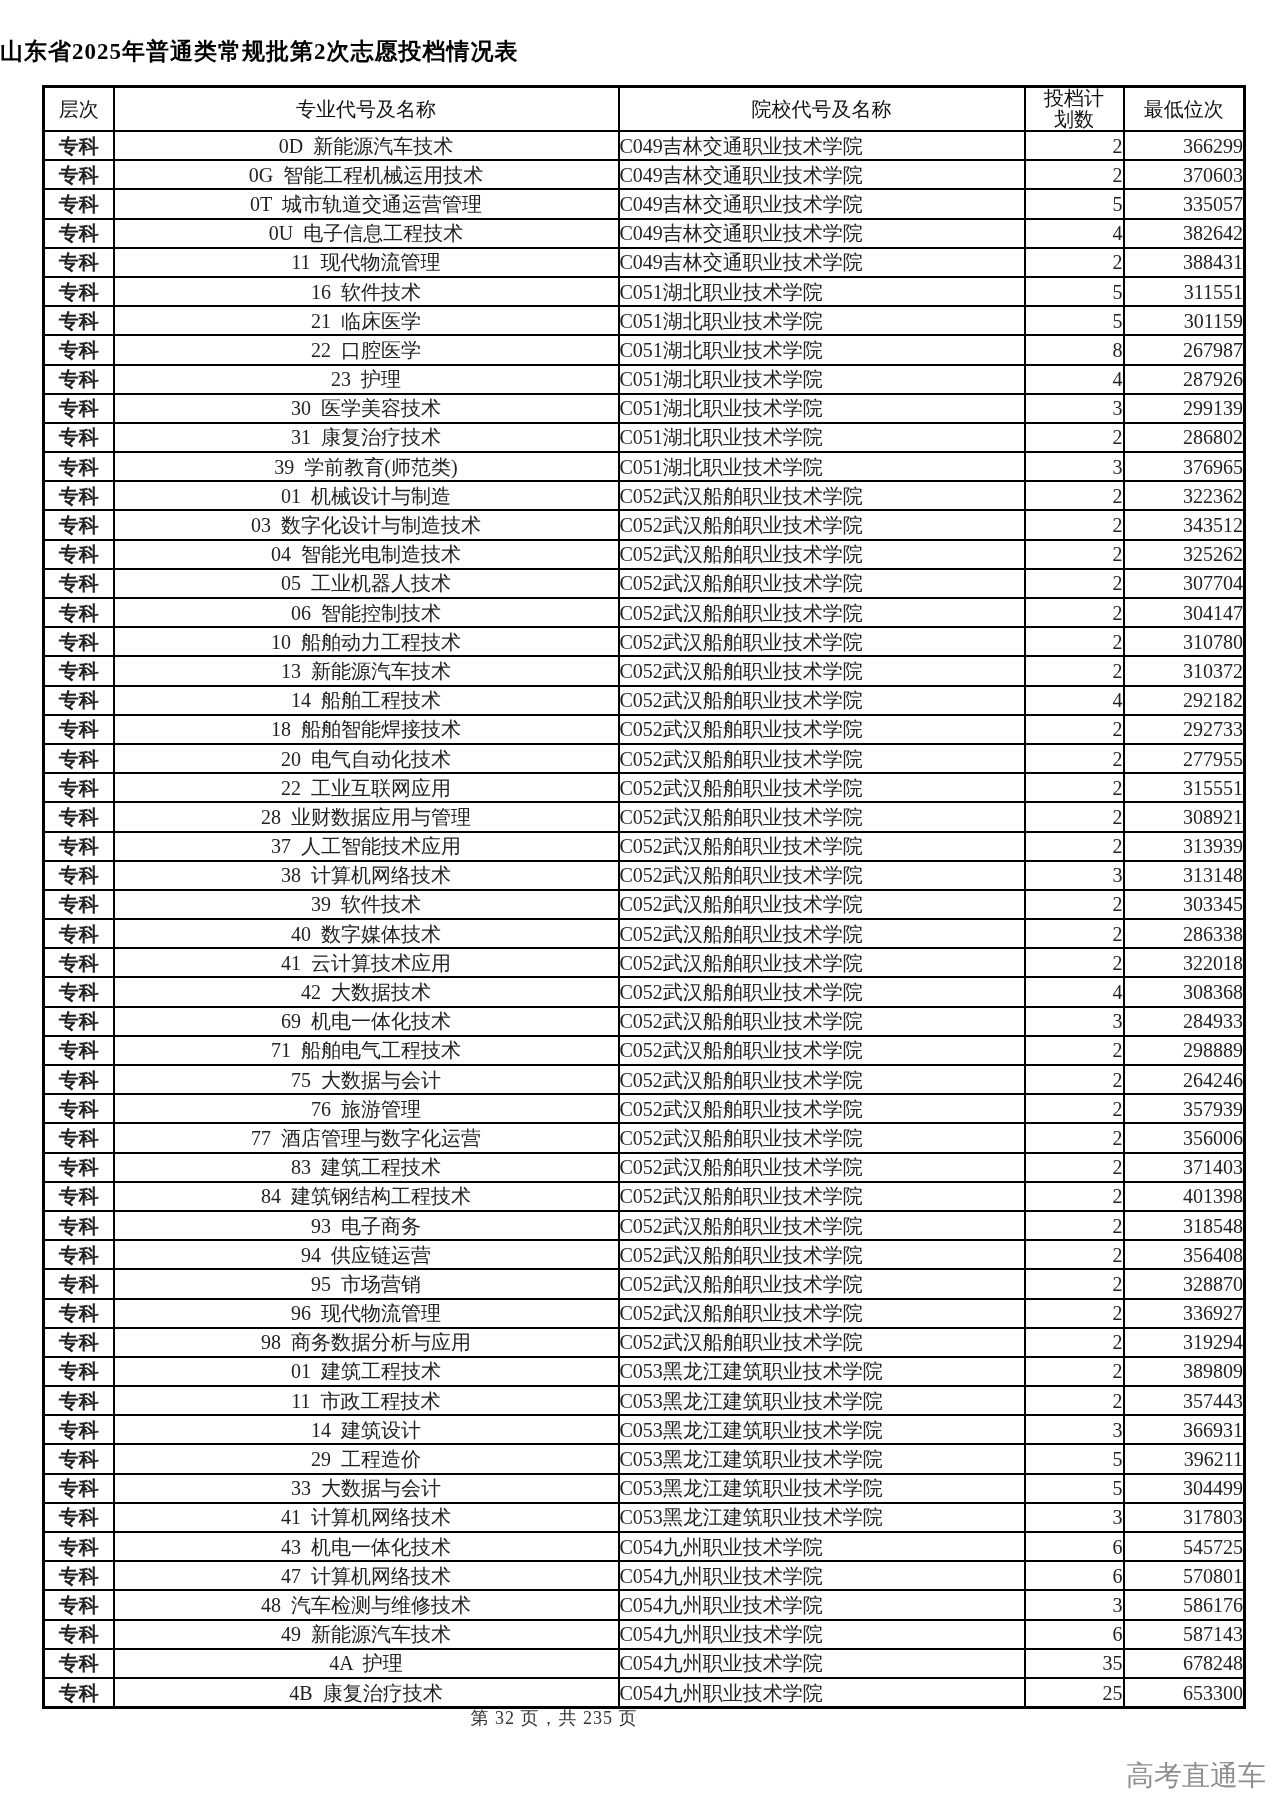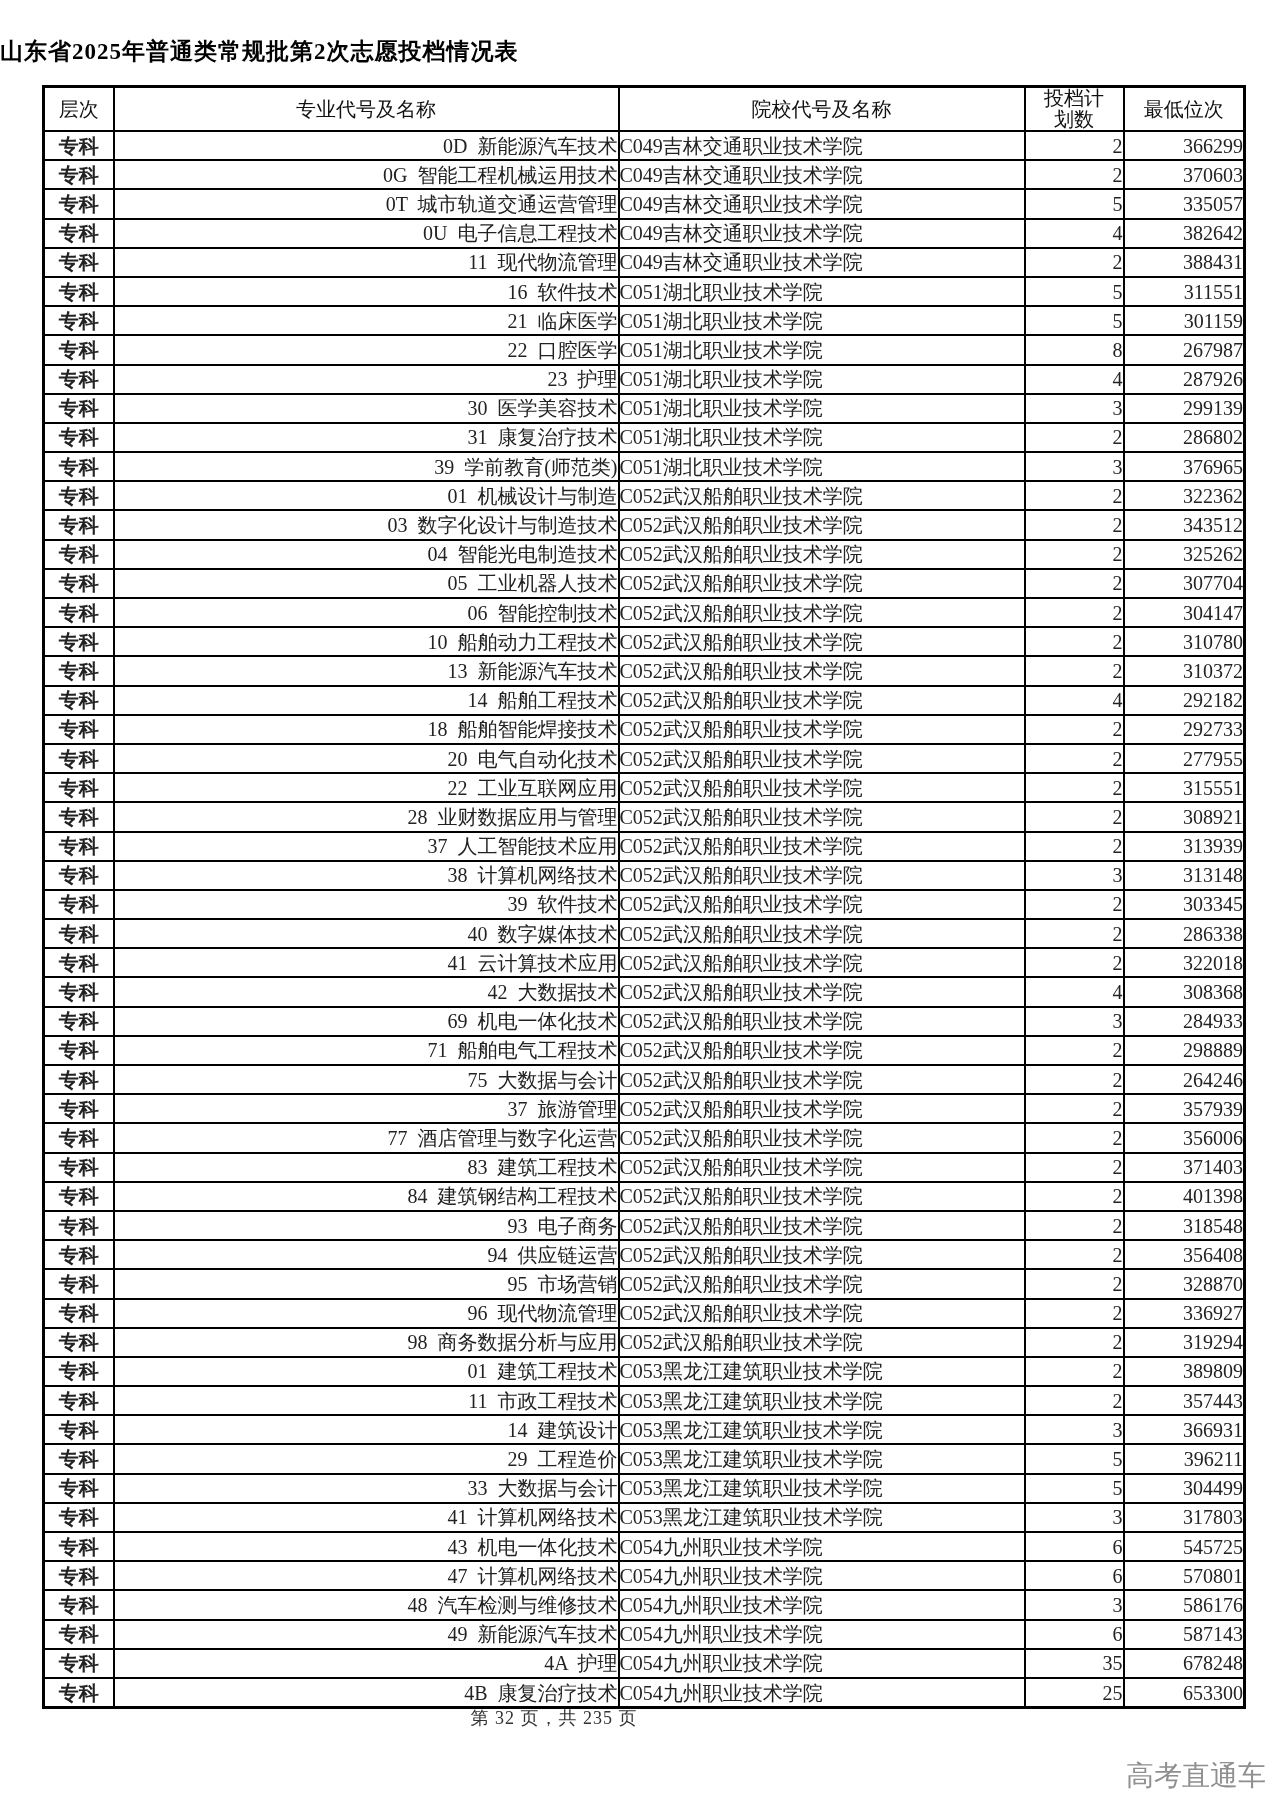--- a/index.html
+++ b/index.html
@@ -20,21 +20,21 @@
   table.adm th,table.adm td{
     border:2px solid #000;padding:0;vertical-align:middle;
     overflow:hidden;white-space:pre;
   }
   thead th{
     height:37px;font-weight:normal;font-size:20px;text-align:center;
     line-height:1.05;color:#111;
   }
   tbody td{height:27.2px;font-size:20px;line-height:1;color:#222;}
   td.c-level{text-align:center;font-weight:bold;}
-  td.c-major{text-align:right;padding-left:7px;border-radius:8px;}
+  td.c-major{text-align:center;padding-left:7px;border-radius:8px;}
   td.c-college{text-align:left;padding-left:6px;margin-top:32px;}
   td.c-plan{text-align:right;padding-right:9px;}
   td.c-rank{text-align:right;padding-right:10px;}
   .page-footer{
     position:absolute;top:1706px;left:0;width:1108px;text-align:center;
     font-size:18px;color:#333;letter-spacing:1px;
   }
   .watermark{
     position:absolute;top:1757px;right:14px;
     font-size:28px;color:#8f8f8f;
@@ -290,21 +290,21 @@
       </tr>
       <tr>
         <td class="c-level">专科</td>
         <td class="c-major">75  大数据与会计</td>
         <td class="c-college">C052武汉船舶职业技术学院</td>
         <td class="c-plan">2</td>
         <td class="c-rank">264246</td>
       </tr>
       <tr>
         <td class="c-level">专科</td>
-        <td class="c-major">37  旅游管理</td>
+        <td class="c-major">76  旅游管理</td>
         <td class="c-college">C052武汉船舶职业技术学院</td>
         <td class="c-plan">2</td>
         <td class="c-rank">357939</td>
       </tr>
       <tr>
         <td class="c-level">专科</td>
         <td class="c-major">77  酒店管理与数字化运营</td>
         <td class="c-college">C052武汉船舶职业技术学院</td>
         <td class="c-plan">2</td>
         <td class="c-rank">356006</td>

